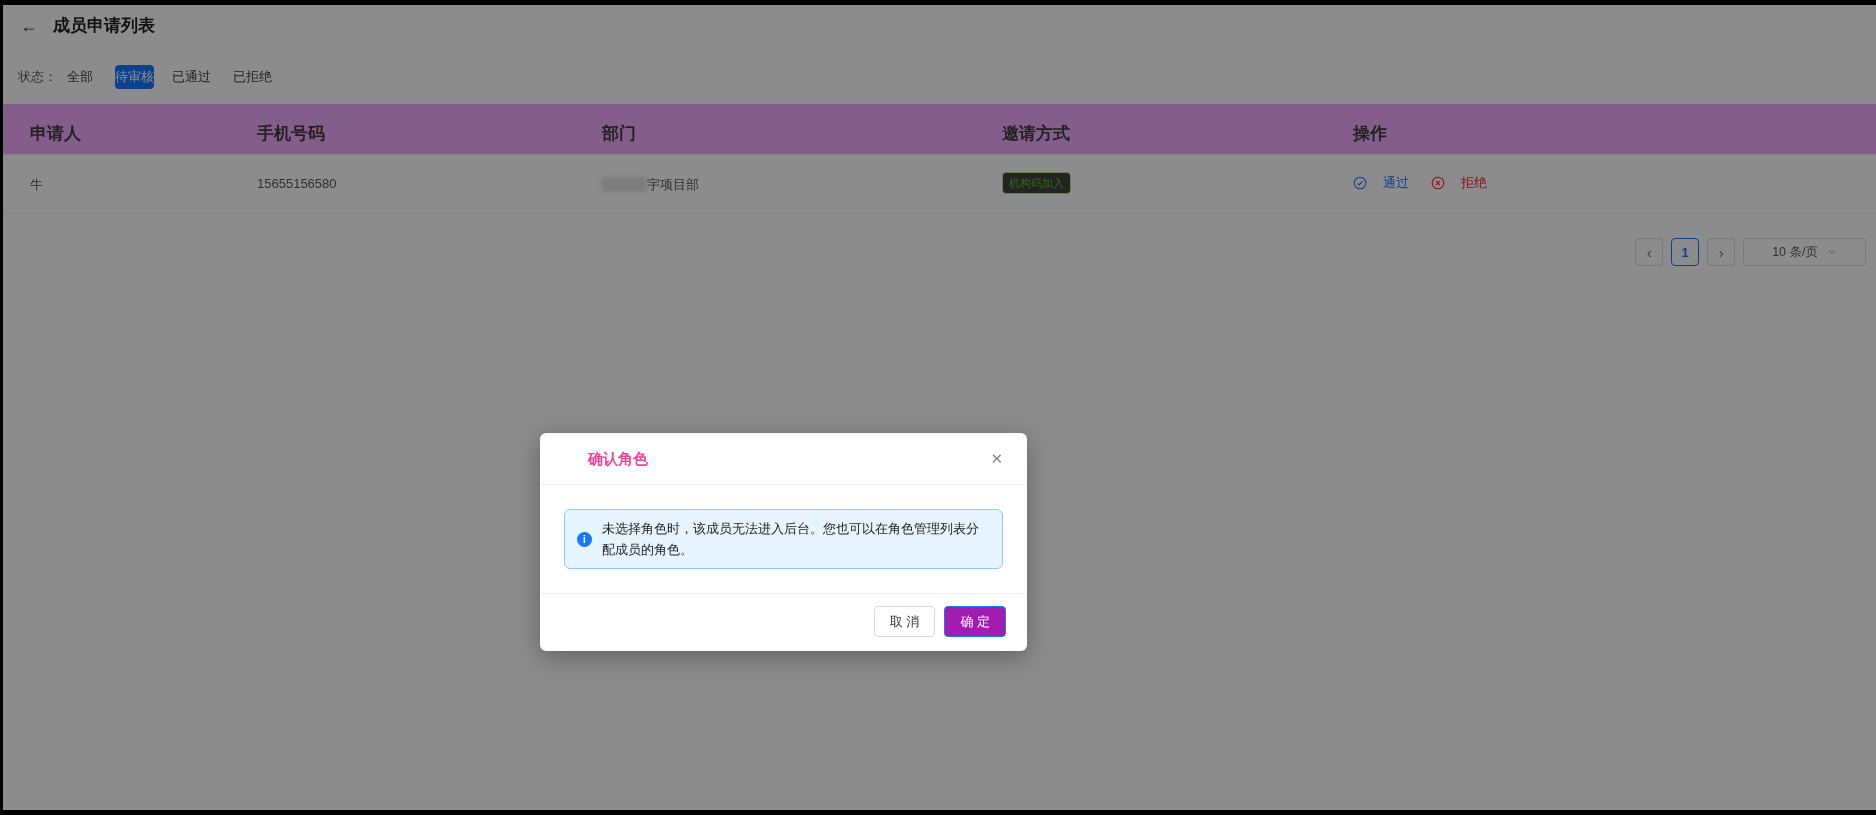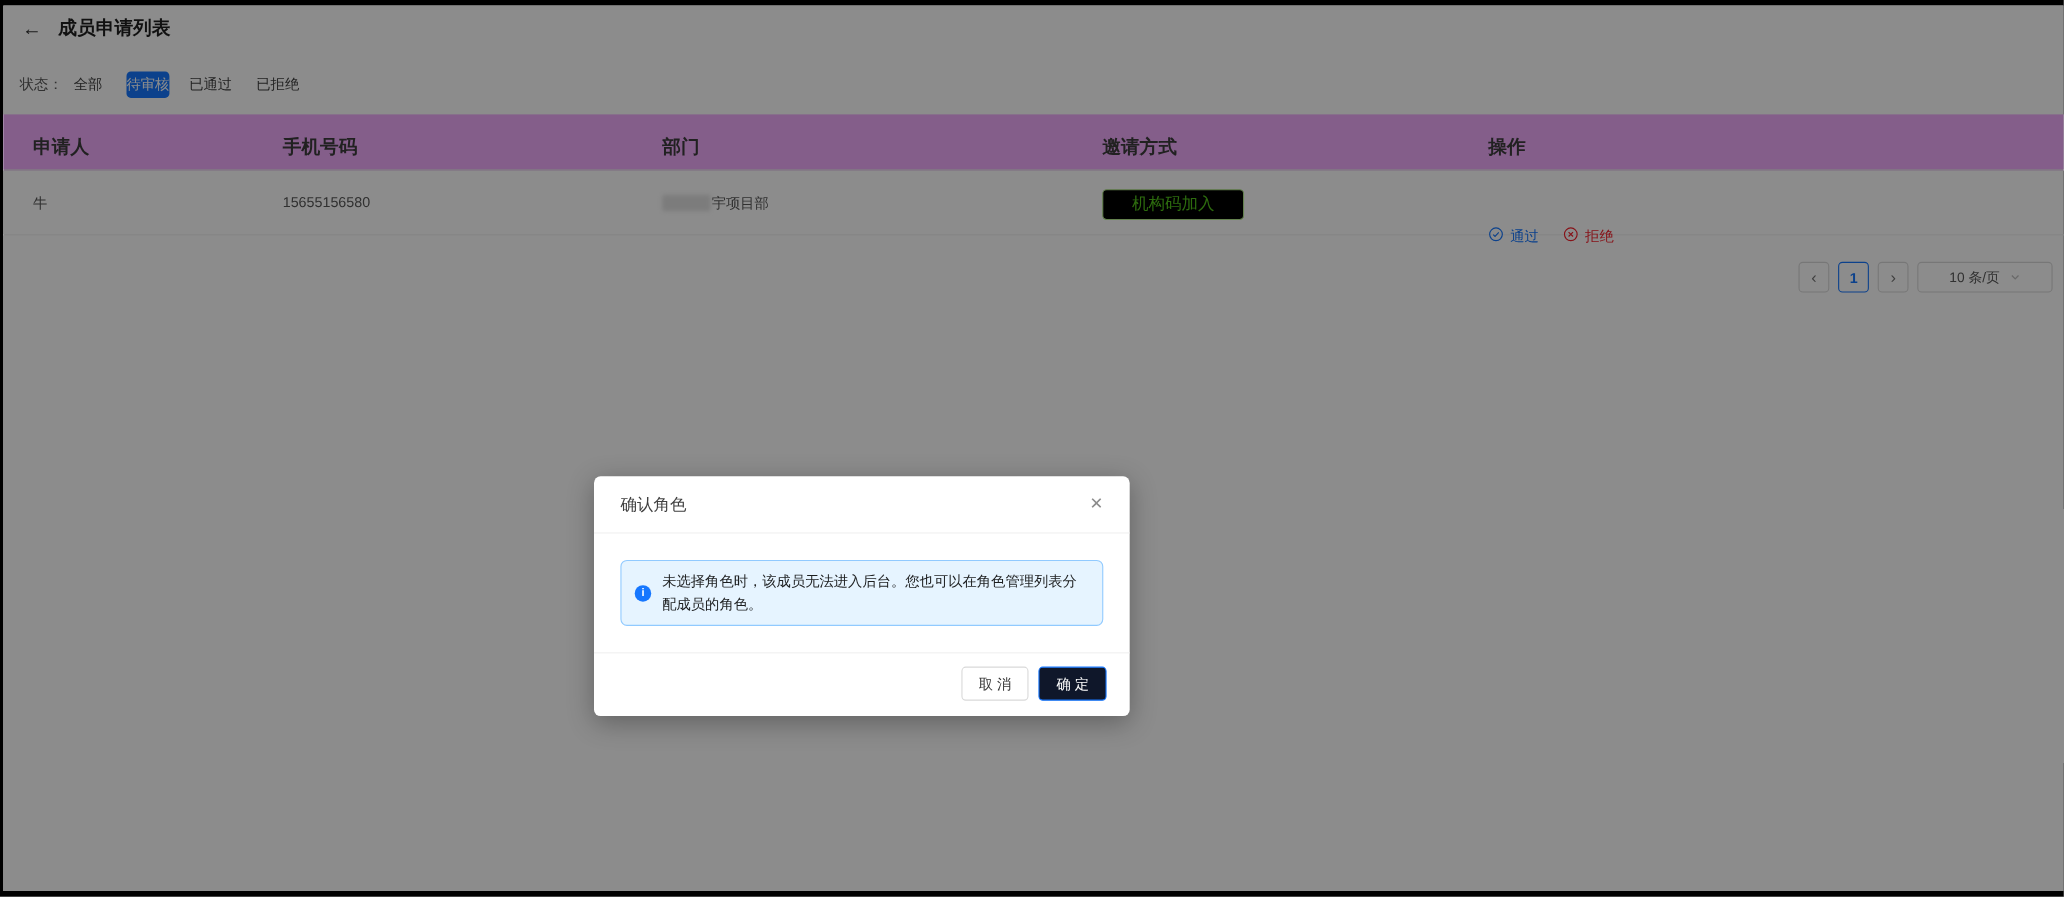--- a/index.html
+++ b/index.html
@@ -24,65 +24,65 @@
   .thead{position:absolute;left:0;top:99px;width:100%;height:50px;background:#f0abfc;
          border-bottom:1px solid #ececec;font-size:17px;color:#3d3d3d;font-weight:600;padding-left:20px;}
   .thead span{position:absolute;top:18px;}
   .trow{position:absolute;left:0;top:150px;width:100%;height:58px;border-bottom:1px solid #f0f0f0;
         font-size:13px;color:#595959;}
   .cell{position:absolute;top:21px;}
   .c1{left:27px;} .c2{left:254px;} .c3{left:599px;} .c4{left:999px;} .c5{left:1350px;}
   .trow .c4{top:17px;} .trow .c5{top:19px;}
   .redact{display:inline-block;width:44px;height:15px;background:#e2e2e2;border-radius:2px;
           filter:blur(2px);vertical-align:-3px;margin-right:1px;}
-  .tag-green{display:inline-block;padding:3px 26px;border:1px solid #b7eb8f;background:#000000;
-             color:#52c41a;border-radius:4px;font-size:15px;line-height:1.3;}
+  .tag-green{display:inline-block;padding:3px 6px;border:1px solid #b7eb8f;background:#404040;
+             color:#52c41a;border-radius:4px;font-size:11px;line-height:1.3;}
   .actions{display:flex;align-items:center;gap:22px;}
-  .action{display:flex;align-items:flex-start;gap:6px;cursor:pointer;margin-top:32px;}
+  .action{display:flex;align-items:center;gap:16px;cursor:pointer;}
   .approve{color:#1677ff;} .reject{color:#f5222d;}
   .action svg{display:block;}
 
   
   .pagination{position:absolute;top:233px;right:10px;display:flex;gap:8px;align-items:center;}
   .pg-btn{width:28px;height:28px;border:1px solid #d9d9d9;border-radius:4px;background:#fff;
           display:flex;align-items:center;justify-content:center;color:#737373;font-size:15px;
           box-sizing:border-box;cursor:pointer;}
   .pg-btn.current{border-color:#1677ff;color:#1677ff;font-weight:600;font-size:13px;}
   .pg-size{height:28px;border:1px solid #d9d9d9;border-radius:4px;padding:0 28px;display:flex;
            align-items:center;gap:9px;font-size:12.5px;color:#595959;background:#fff;
            box-sizing:border-box;cursor:pointer;}
   .chev{color:#bfbfbf;display:flex;}
 
   
   .overlay{position:absolute;inset:0;background:rgba(0,0,0,0.45);}
   .modal{position:absolute;left:537px;top:428px;width:487px;background:#fff;border-radius:6px;
          box-shadow:0 6px 24px rgba(0,0,0,0.3);}
   .modal-header{position:relative;padding:17px 24px 15px;}
-  .modal-title{font-size:15px;font-weight:400;color:#404040;}
+  .modal-title{font-size:15px;font-weight:700;color:#ec4899;margin-left:24px;}
   .modal-close{position:absolute;right:21px;top:15px;font-size:15px;color:#8c8c8c;cursor:pointer;
                line-height:1;padding:3px;}
   .hr{height:1px;background:#f0f0f0;}
   .modal-body{padding:24px;}
   .alert{display:flex;align-items:center;gap:10px;background:#e6f4ff;border:1px solid #91caff;
          border-radius:6px;padding:8px 12px;font-size:13px;line-height:21px;color:rgba(0,0,0,0.88);
          box-sizing:border-box;}
   .info-icon{flex:none;width:15px;height:15px;border-radius:50%;background:#1677ff;color:#fff;
              font-size:10px;font-weight:700;display:flex;align-items:center;justify-content:center;}
   .form-row{margin-top:21px;display:flex;align-items:center;font-size:13px;color:#404040;}
   .form-label{width:113px;}
   .select{width:251px;height:30px;border:1px solid #d9d9d9;border-radius:4px;background:#fff;
           display:flex;align-items:center;justify-content:space-between;padding:0 10px;
           color:#bfbfbf;font-size:13px;box-sizing:border-box;cursor:pointer;}
   .select .ph{overflow:hidden;white-space:nowrap;}
   .modal-footer{border-top:1px solid #f0f0f0;padding:12px 21px 14px;display:flex;
                 justify-content:flex-end;gap:9px;}
   .btn{height:31px;padding:0 15px;border-radius:4px;font-size:13px;display:flex;align-items:center;
        cursor:pointer;box-sizing:border-box;}
   .btn-default{border:1px solid #d9d9d9;background:#fff;color:#333;}
-  .btn-primary{background:#0f172a;border:1px solid #1677ff;color:#fff;font-weight:500;}
+  .btn-primary{background:#a21caf;border:1px solid #1677ff;color:#fff;font-weight:500;}
 </style>
 </head>
 <body>
 
 <div class="app">
 
   <div class="page-header">
     <span class="back">←</span>
     <span class="title">成员申请列表</span>
   </div>

